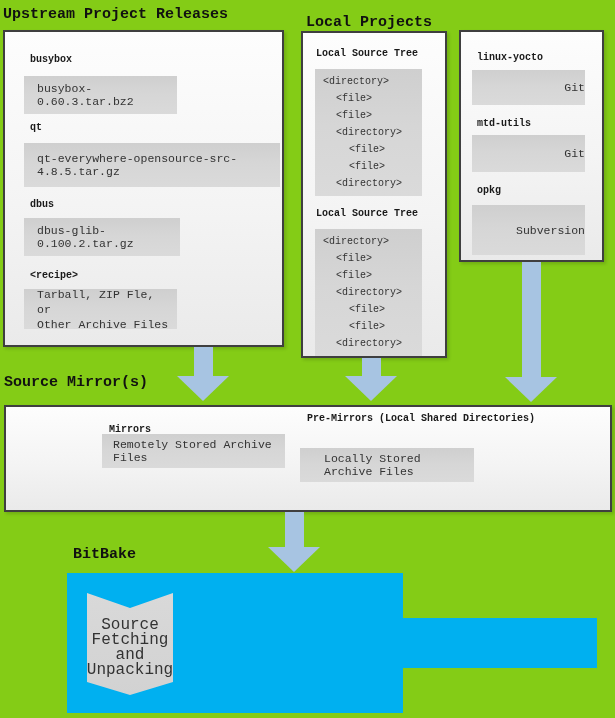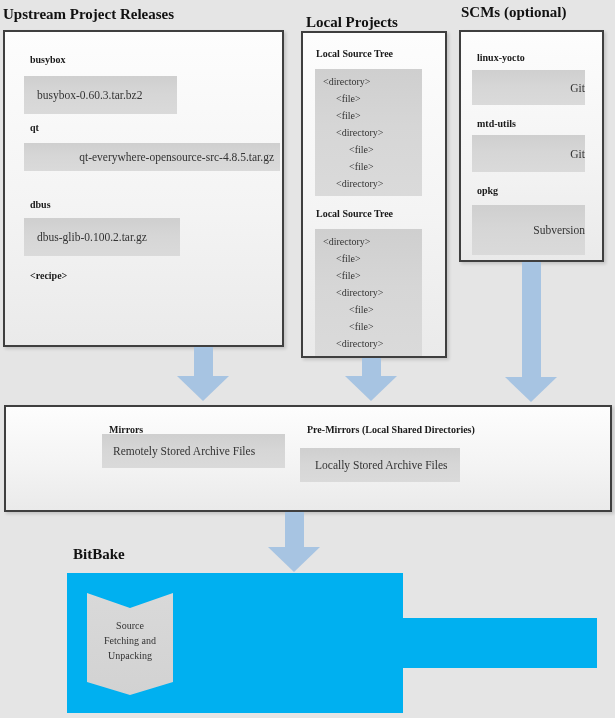--- a/index.html
+++ b/index.html
@@ -4,21 +4,21 @@
 <style>
   :root{
     --arrow-color:#a7c4e2;
     --bitbake-color:#00b0f0;
     --item-gray:#d6d6d6;
     --box-border:#3f3f3f;
   }
   html,body{margin:0;padding:0;background:#ffffff;}
   #stage{
     position:relative;width:615px;height:718px;overflow:hidden;
-    font-family:Liberation Serif, serif;color:#1a1a1a;background:#e5e5e5;
+    font-family:Liberation Mono, monospace;color:#1a1a1a;background:#84cc16;
   }
   .abs{position:absolute;}
   .diagram-title{font-size:15px;font-weight:bold;color:#111;white-space:nowrap;}
   .group-box{
     position:absolute;border:2px solid var(--box-border);
     background:linear-gradient(180deg,#fdfdfd 0%,#f4f4f4 55%,#eaeaea 100%);
     box-shadow:2px 2px 3px rgba(0,0,0,0.15);
     box-sizing:border-box;
   }
   .item-label{position:absolute;font-size:10px;font-weight:bold;color:#1a1a1a;white-space:nowrap;}
@@ -41,43 +41,47 @@
   .arrow-shaft{width:19px;background:var(--arrow-color);}
   .arrow-head{
     width:0;height:0;border-left:26px solid transparent;border-right:26px solid transparent;
     border-top:25px solid var(--arrow-color);
   }
   .bitbake-box{position:absolute;background:var(--bitbake-color);}
   .ribbon{
     position:absolute;background:linear-gradient(180deg,#d9d9d9,#d2d2d2);
     clip-path:polygon(0 0,50% 15px,100% 0,100% calc(100% - 13px),50% 100%,0 calc(100% - 13px));
     display:flex;align-items:flex-start;justify-content:center;text-align:center;
-    font-size:10px;color:#333;box-sizing:border-box;padding-top:25px;
+    font-size:16px;color:#333;box-sizing:border-box;padding-top:25px;
   }
 </style>
 </head>
 <body>
 
 <div id="stage">
 
   <div class="abs diagram-title" style="left:3px;top:6px;">Upstream Project Releases</div>
   <div class="group-box" style="left:3px;top:30px;width:281px;height:317px;">
     <div class="item-label" style="left:25px;top:22px;">busybox</div>
     <div class="item-box left-text" style="left:19px;top:44px;width:153px;height:38px;">
         <span>busybox-0.60.3.tar.bz2</span>
       </div>
     <div class="item-label" style="left:25px;top:90px;">qt</div>
-    <div class="item-box left-text" style="left:19px;top:111px;width:256px;height:28px;justify-content:flex-end;">
+    <div class="item-box left-text" style="left:19px;top:111px;width:256px;height:44px;justify-content:flex-end;">
         <span>qt-everywhere-opensource-src-4.8.5.tar.gz</span>
       </div>
     <div class="item-label" style="left:25px;top:167px;">dbus</div>
     <div class="item-box left-text" style="left:19px;top:186px;width:156px;height:38px;">
         <span>dbus-glib-0.100.2.tar.gz</span>
       </div>
     <div class="item-label" style="left:25px;top:238px;">&lt;recipe&gt;</div>
+    <div class="item-box left-text" style="left:19px;top:257px;width:153px;height:40px;">
+        <span class="multiline">Tarball, ZIP Fle, or
+Other Archive Files</span>
+      </div>
   </div>
 
   <div class="abs diagram-title" style="left:306px;top:14px;">Local Projects</div>
   <div class="group-box" style="left:301px;top:31px;width:146px;height:327px;">
     <div class="item-label" style="left:13px;top:15px;">Local Source Tree</div>
     <div class="tree-box" style="left:12px;top:36px;width:107px;height:127px;">
         <div class="tree-line indent-0">&lt;directory&gt;</div>
         <div class="tree-line indent-1">&lt;file&gt;</div>
         <div class="tree-line indent-1">&lt;file&gt;</div>
         <div class="tree-line indent-1">&lt;directory&gt;</div>
@@ -90,21 +94,20 @@
         <div class="tree-line indent-0">&lt;directory&gt;</div>
         <div class="tree-line indent-1">&lt;file&gt;</div>
         <div class="tree-line indent-1">&lt;file&gt;</div>
         <div class="tree-line indent-1">&lt;directory&gt;</div>
         <div class="tree-line indent-2">&lt;file&gt;</div>
         <div class="tree-line indent-2">&lt;file&gt;</div>
         <div class="tree-line indent-1">&lt;directory&gt;</div>
       </div>
   </div>
 
-  <div class="abs diagram-title" style="left:461px;top:4px;">SCMs (optional)</div>
   <div class="group-box" style="left:459px;top:30px;width:145px;height:232px;">
     <div class="item-label" style="left:16px;top:20px;">linux-yocto</div>
     <div class="item-box center-text" style="left:11px;top:38px;width:113px;height:35px;">
         <span>Git</span>
       </div>
     <div class="item-label" style="left:16px;top:86px;">mtd-utils</div>
     <div class="item-box center-text" style="left:11px;top:103px;width:113px;height:37px;">
         <span>Git</span>
       </div>
     <div class="item-label" style="left:16px;top:153px;">opkg</div>
@@ -119,27 +122,28 @@
   </div>
   <div class="arrow-down" style="left:345px;top:358px;">
     <div class="arrow-shaft" style="height:18px;"></div>
     <div class="arrow-head"></div>
   </div>
   <div class="arrow-down" style="left:505px;top:262px;">
     <div class="arrow-shaft" style="height:115px;"></div>
     <div class="arrow-head"></div>
   </div>
 
+  <div class="abs diagram-title" style="left:4px;top:374px;">Source Mirror(s)</div>
   <div class="group-box" style="left:4px;top:405px;width:608px;height:107px;">
     <div class="item-label" style="left:103px;top:17px;">Mirrors</div>
     <div class="item-box left-text" style="left:96px;top:27px;width:183px;height:34px;padding-left:11px;">
         <span>Remotely Stored Archive Files</span>
       </div>
-    <div class="item-label" style="left:301px;top:17px;">Pre-Mirrors (Local Shared Directories)</div>
-    <div class="item-box left-text" style="left:294px;top:41px;width:160px;height:34px;padding-left:15px;">
+    <div class="item-label" style="left:301px;top:6px;">Pre-Mirrors (Local Shared Directories)</div>
+    <div class="item-box left-text" style="left:294px;top:41px;width:174px;height:34px;padding-left:24px;">
         <span>Locally Stored Archive Files</span>
       </div>
   </div>
 
   <div class="arrow-down" style="left:268px;top:512px;">
     <div class="arrow-shaft" style="height:35px;"></div>
     <div class="arrow-head"></div>
   </div>
 
   <div class="abs diagram-title" style="left:73px;top:546px;">BitBake</div>

